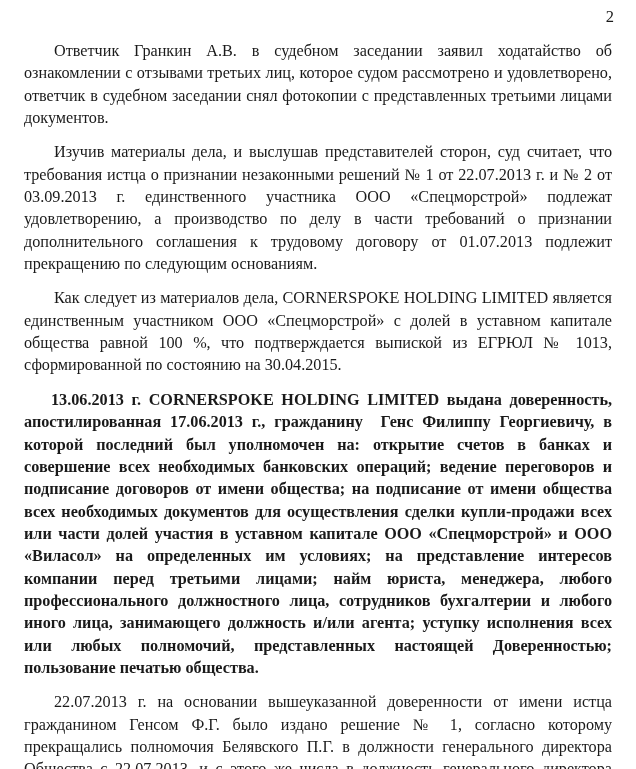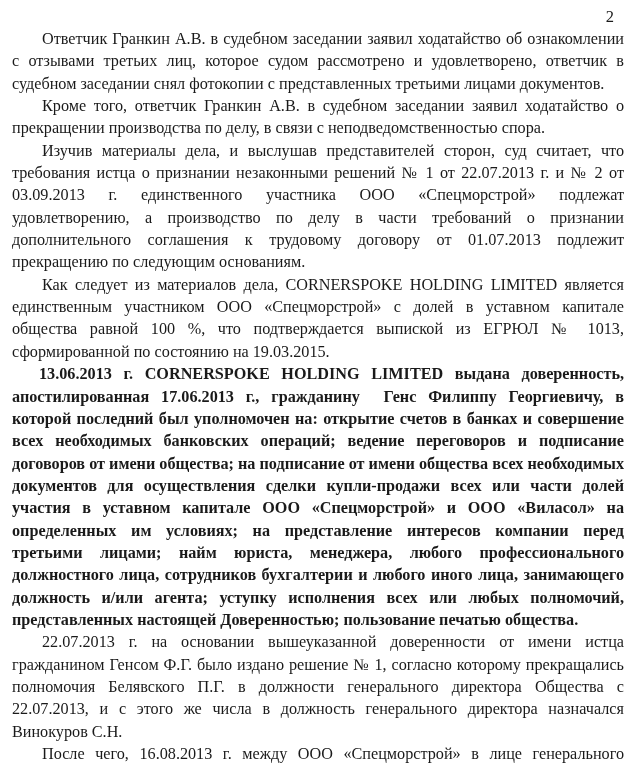--- a/index.html
+++ b/index.html
@@ -33,42 +33,41 @@
     color: #1a1a1a;
   }
   .body-text {
     font-size: 16.2px;
     line-height: 22.35px;
     text-align: justify;
     text-justify: inter-word;
     hyphens: none;
   }
   .body-text p {
-    margin: 0;
+    margin: 12px;
     text-indent: 30px;
     white-space: pre-wrap;
   }
   .body-text p.indent-sm {
     text-indent: 27px;
     font-weight: bold;
   }
   .body-text p:last-child {
     text-align: justify;
   }
 </style>
 </head>
 <body>
 
 <div class="page">
 
   <div class="page-number">2</div>
 
   <div class="body-text" id="body-text">
       <p>Ответчик Гранкин А.В. в судебном заседании заявил ходатайство об ознакомлении с отзывами третьих лиц, которое судом рассмотрено и удовлетворено, ответчик в судебном заседании снял фотокопии с представленных третьими лицами документов.</p>
-      <p>Кроме того, ответчик Гранкин А.В. в судебном заседании заявил ходатайство о прекращении производства по делу, в связи с неподведомственностью спора.</p>
       <p>Изучив материалы дела, и выслушав представителей сторон, суд считает, что требования истца о признании незаконными решений № 1 от 22.07.2013 г. и № 2 от 03.09.2013 г. единственного участника ООО «Спецморстрой» подлежат удовлетворению, а производство по делу в части требований о признании дополнительного соглашения к трудовому договору от 01.07.2013 подлежит прекращению по следующим основаниям.</p>
-      <p>Как следует из материалов дела, CORNERSPOKE HOLDING LIMITED является единственным участником ООО «Спецморстрой» с долей в уставном капитале общества равной 100 %, что подтверждается выпиской из ЕГРЮЛ № 1013, сформированной по состоянию на 19.03.2015.</p>
+      <p>Как следует из материалов дела, CORNERSPOKE HOLDING LIMITED является единственным участником ООО «Спецморстрой» с долей в уставном капитале общества равной 100 %, что подтверждается выпиской из ЕГРЮЛ № 1013, сформированной по состоянию на 30.04.2015.</p>
       <p class="indent-sm">13.06.2013 г. CORNERSPOKE HOLDING LIMITED выдана доверенность, апостилированная 17.06.2013 г., гражданину  Генс Филиппу Георгиевичу, в которой последний был уполномочен на: открытие счетов в банках и совершение всех необходимых банковских операций; ведение переговоров и подписание договоров от имени общества; на подписание от имени общества всех необходимых документов для осуществления сделки купли-продажи всех или части долей участия в уставном капитале ООО «Спецморстрой» и ООО «Виласол» на определенных им условиях; на представление интересов компании перед третьими лицами; найм юриста, менеджера, любого профессионального должностного лица, сотрудников бухгалтерии и любого иного лица, занимающего должность и/или агента; уступку исполнения всех или любых полномочий, представленных настоящей Доверенностью; пользование печатью общества.</p>
       <p>22.07.2013 г. на основании вышеуказанной доверенности от имени истца гражданином Генсом Ф.Г. было издано решение № 1, согласно которому прекращались полномочия Белявского П.Г. в должности генерального директора Общества с 22.07.2013, и с этого же числа в должность генерального директора назначался Винокуров С.Н.</p>
       <p>После чего, 16.08.2013 г. между ООО «Спецморстрой» в лице генерального директора Винокурова С.Н. т Гранкиным А.В.  подписано дополнительное соглашение к трудовому договору № б/н от 01.07.2013 г., согласно которому внесены изменения в п. 8.1 трудового договора следующего содержания: «при расторжении настоящего трудового договора по любому основанию, работодатель выплачивает работнику выходное пособие в размере стократного среднемесячного заработка на занимаемой по настоящему договору должности. Выплата указанной компенсации производится в течение пяти рабочих дней с момента расторжения договора»</p>
     </div>
 
 </div>
 
 </body></html>

